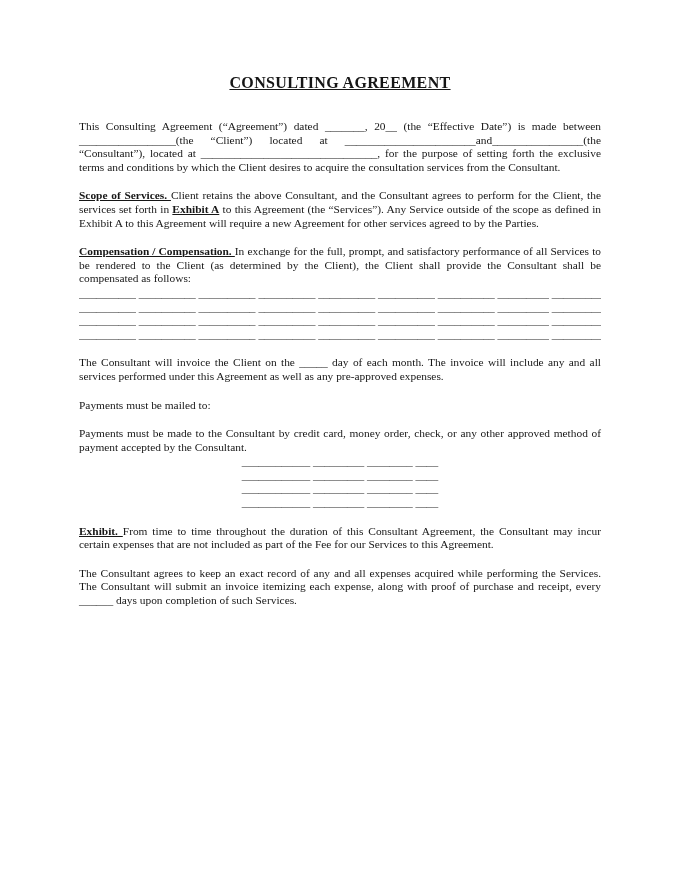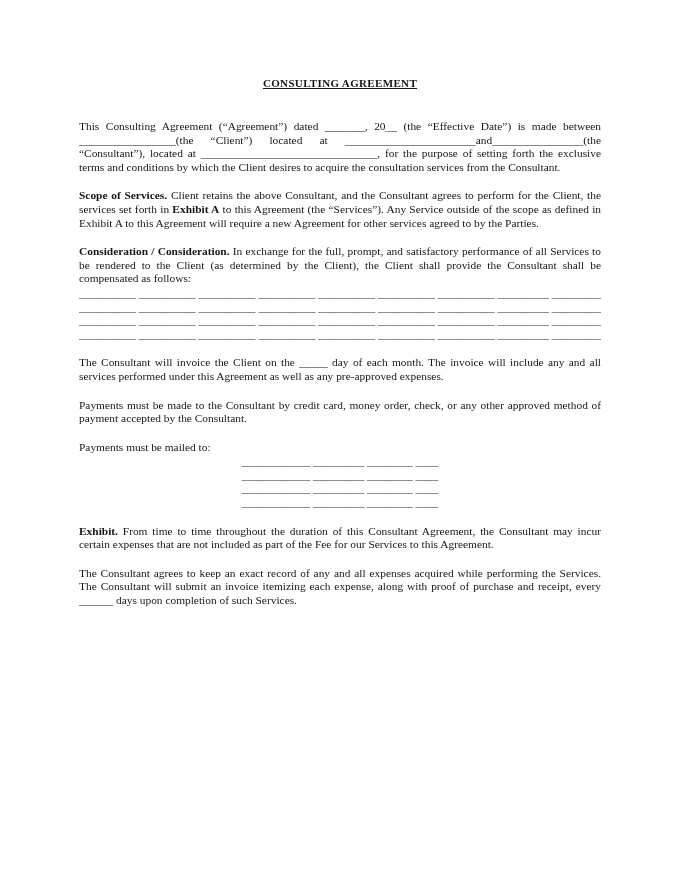--- a/index.html
+++ b/index.html
@@ -16,21 +16,21 @@
     box-sizing: border-box;
     padding: 76px 79px 0 79px;
     overflow: hidden;
     font-family: "Liberation Serif", "DejaVu Serif", serif;
     font-size: 11.4px;
     line-height: 13.6px;
     color: #161616;
   }
   .doc-title {
     font-weight: bold;
-    font-size: 11px;
+    font-size: 16px;
     line-height: 14px;
     text-align: center;
     text-decoration: underline;
     letter-spacing: 0.35px;
     margin: 0;
   }
   .doc-body .para {
     margin: 15px 0 0 0;
     text-align: justify;
   }
@@ -44,40 +44,41 @@
   .doc-body .para.single-line {
     text-align: left;
   }
   .blank-line {
     white-space: nowrap;
     overflow: hidden;
     color: #2b2b2b;
   }
   .bold {
     font-weight: bold;
+    text-decoration: underline;
   }
 </style>
 </head>
 <body>
 
 <div class="page">
   <div class="doc-title">CONSULTING AGREEMENT</div>
   <div class="doc-body">
       <div class="para"><span>This Consulting Agreement (“Agreement”) dated _______, 20__ (the “Effective Date”) is made between _________________(the “Client”) located at _______________________and________________(the “Consultant”), located at _______________________________, for the purpose of setting forth the exclusive terms and conditions by which the Client desires to acquire the consultation services from the Consultant.</span></div>
       <div class="para"><span class="bold">Scope of Services. </span><span>Client retains the above Consultant, and the Consultant agrees to perform for the Client, the services set forth in </span><span class="bold">Exhibit A</span><span> to this Agreement (the “Services”). Any Service outside of the scope as defined in Exhibit A to this Agreement will require a new Agreement for other services agreed to by the Parties.</span></div>
-      <div class="para"><span class="bold">Consideration / Consideration. </span><span>In exchange for the full, prompt, and satisfactory performance of all Services to be rendered to the Client (as determined by the Client), the Client shall provide the Consultant shall be compensated as follows:</span></div>
+      <div class="para"><span class="bold">Compensation / Compensation. </span><span>In exchange for the full, prompt, and satisfactory performance of all Services to be rendered to the Client (as determined by the Client), the Client shall provide the Consultant shall be compensated as follows:</span></div>
       <div class="para blank-block">
         <div class="blank-line">__________ __________ __________ __________ __________ __________ __________ _________ _________</div>
         <div class="blank-line">__________ __________ __________ __________ __________ __________ __________ _________ _________</div>
         <div class="blank-line">__________ __________ __________ __________ __________ __________ __________ _________ _________</div>
         <div class="blank-line">__________ __________ __________ __________ __________ __________ __________ _________ _________</div>
       </div>
       <div class="para"><span>The Consultant will invoice the Client on the _____ day of each month. The invoice will include any and all services performed under this Agreement as well as any pre-approved expenses.</span></div>
+      <div class="para single-line"><span>Payments must be mailed to:</span></div>
       <div class="para"><span>Payments must be made to the Consultant by credit card, money order, check, or any other approved method of payment accepted by the Consultant.</span></div>
-      <div class="para single-line"><span>Payments must be mailed to:</span></div>
       <div class="para blank-block">
         <div class="blank-line">____________ _________ ________ ____</div>
         <div class="blank-line">____________ _________ ________ ____</div>
         <div class="blank-line">____________ _________ ________ ____</div>
         <div class="blank-line">____________ _________ ________ ____</div>
       </div>
       <div class="para"><span class="bold">Exhibit. </span><span>From time to time throughout the duration of this Consultant Agreement, the Consultant may incur certain expenses that are not included as part of the Fee for our Services to this Agreement.</span></div>
       <div class="para"><span>The Consultant agrees to keep an exact record of any and all expenses acquired while performing the Services. The Consultant will submit an invoice itemizing each expense, along with proof of purchase and receipt, every ______ days upon completion of such Services.</span></div>
     </div>
 </div>

